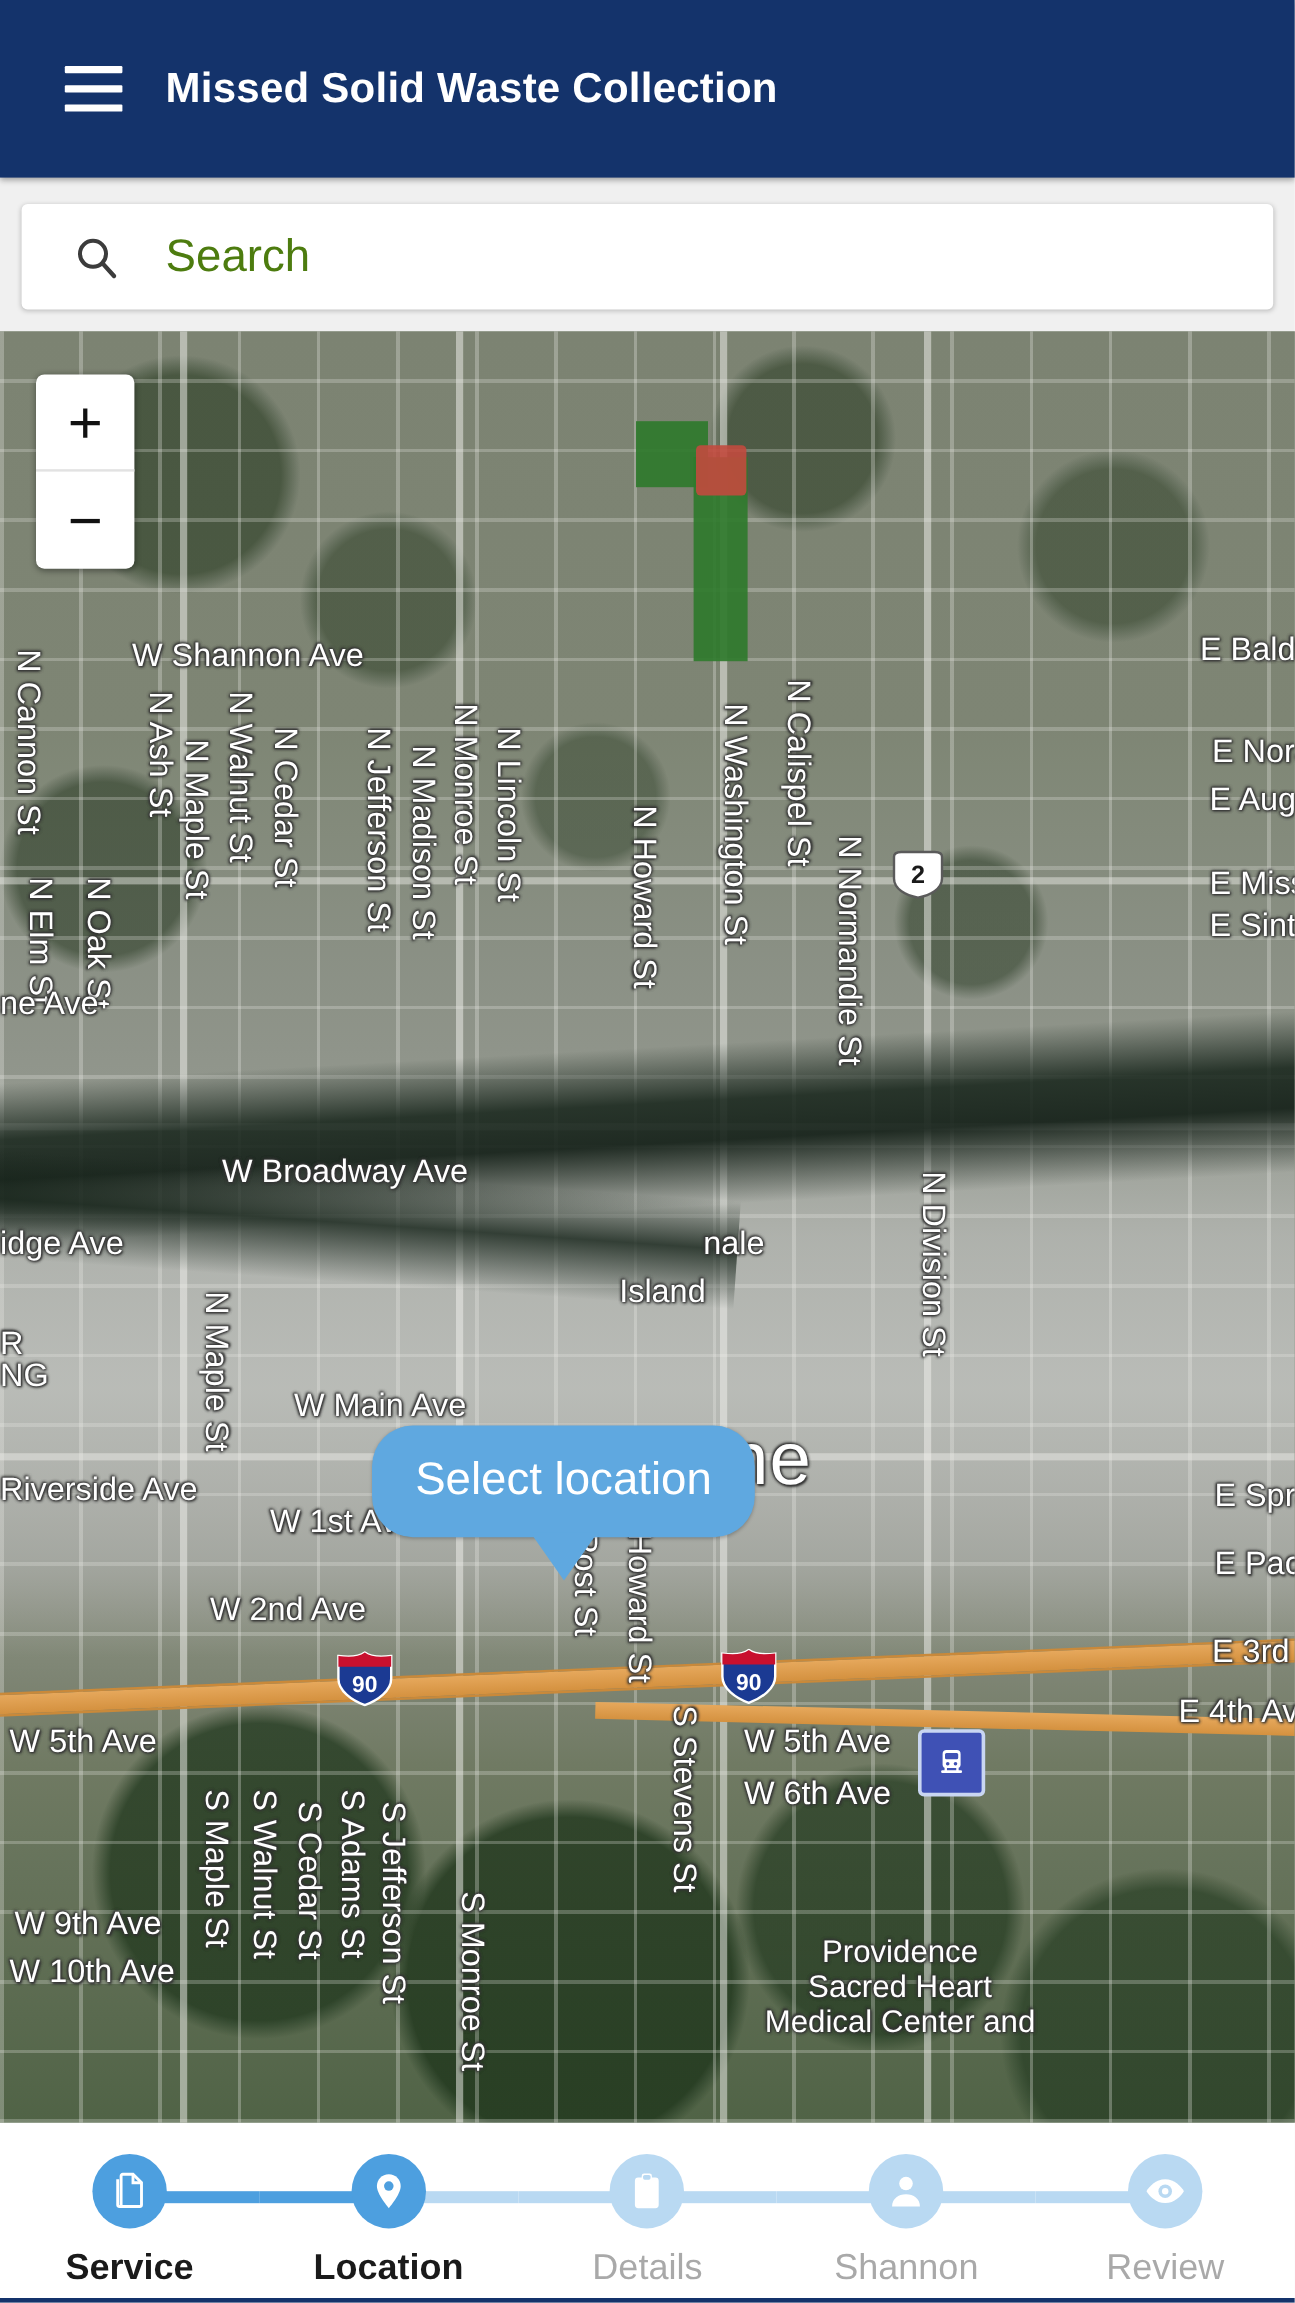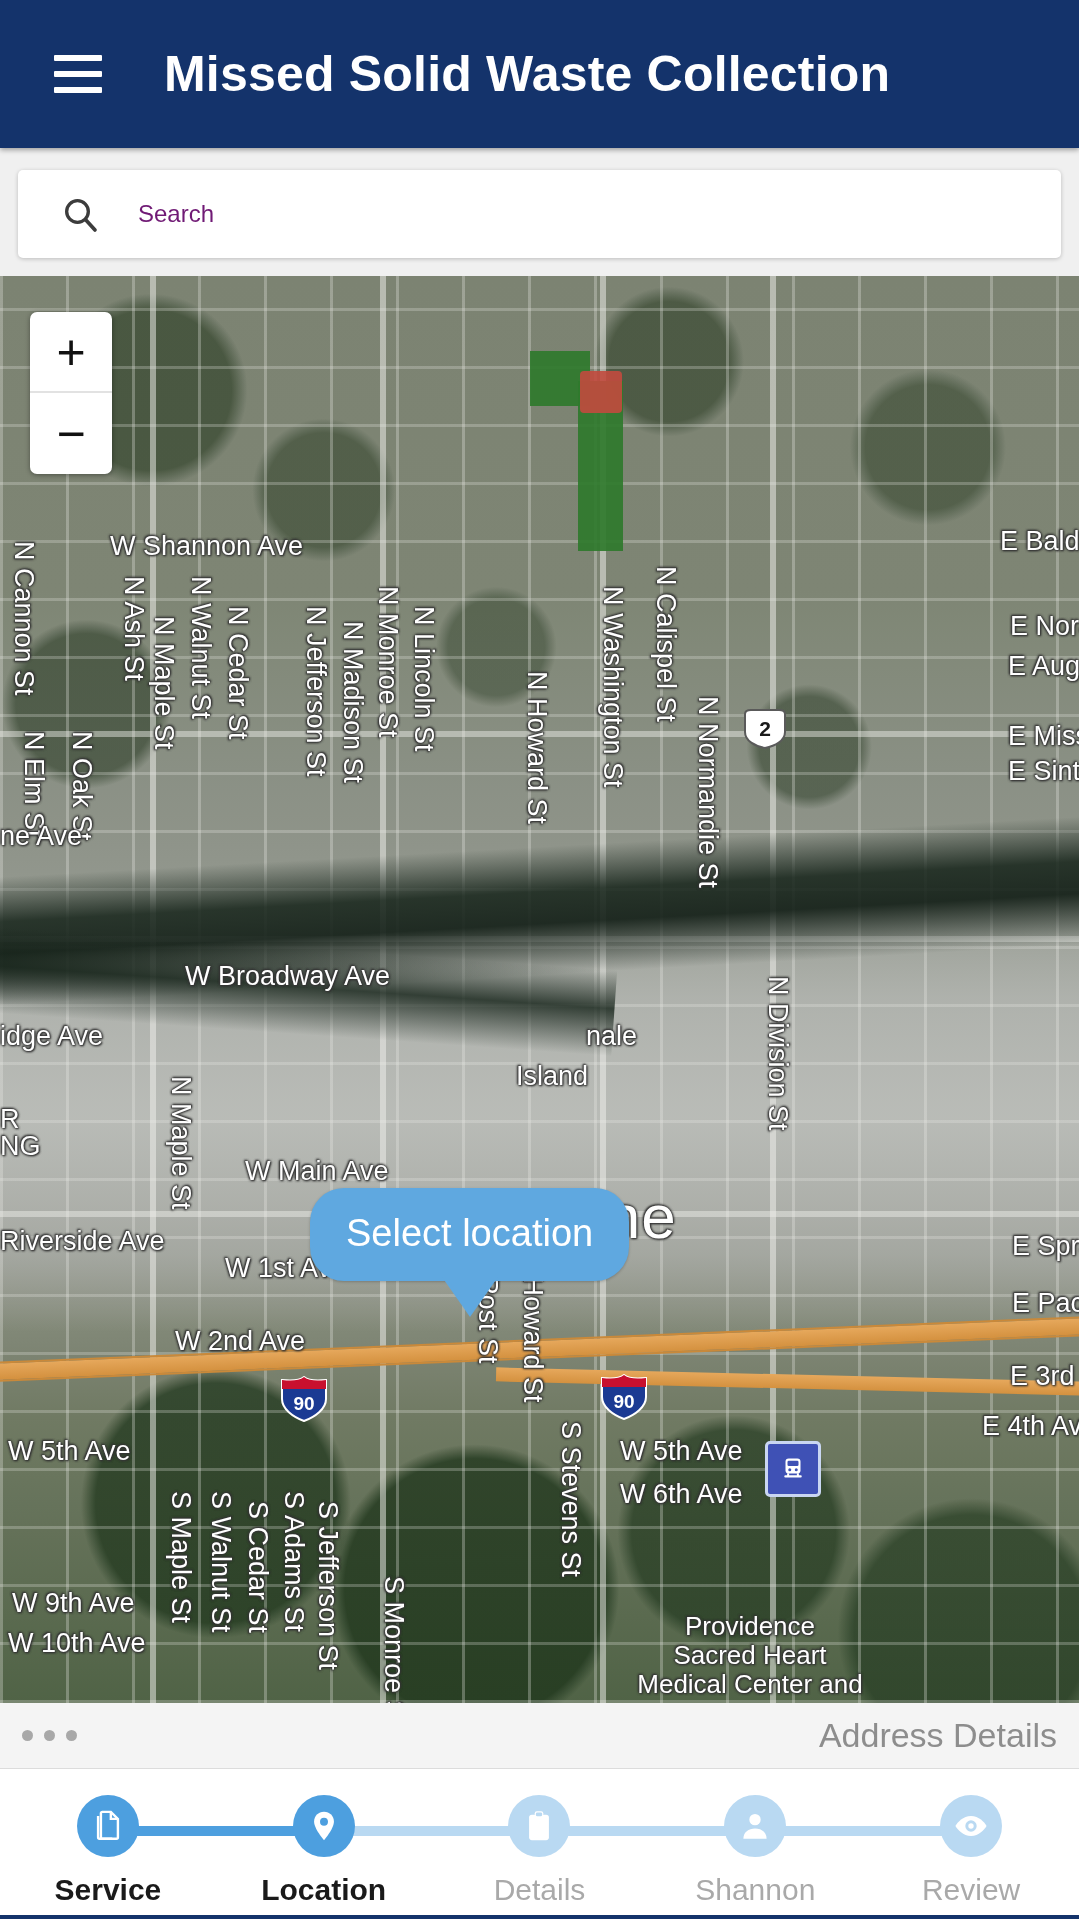--- a/index.html
+++ b/index.html
@@ -16,37 +16,37 @@
     height: 148px; flex: 0 0 148px;
     background: #14336b;
     display: flex; align-items: center;
     padding-left: 54px;
     box-shadow: 0 2px 5px rgba(0,0,0,.35);
     z-index: 30;
   }
   .hamburger { width: 48px; height: 38px; display: flex; flex-direction: column; justify-content: space-between; cursor: pointer; }
   .hamburger i { display: block; height: 6px; background: #fff; border-radius: 1px; }
   .header-title {
-    color: #ffffff; font-size: 50px; font-weight: bold;
-    margin-left: 62px; letter-spacing: .2px; white-space: nowrap;
+    color: #ffffff; font-size: 35px; font-weight: bold;
+    margin-left: 36px; letter-spacing: .2px; white-space: nowrap;
   }
 
   
   .search-wrap {
     position: relative; z-index: 20;
     background: #f0f0f0; padding: 22px 18px 18px 18px;
     flex: 0 0 120px;
   }
   .search-box {
     background: #ffffff; height: 88px; border-radius: 5px;
     display: flex; align-items: center; padding-left: 42px;
     box-shadow: 0 1px 4px rgba(0,0,0,.22);
   }
   .search-icon { width: 40px; height: 40px; flex: 0 0 40px; }
-  .search-placeholder { margin-left: 38px; color: #701a75; font-size: 24px; }
+  .search-placeholder { margin-left: 38px; color: #4d7c0f; font-size: 38px; }
 
   
   .map {
     position: relative; flex: 1 1 auto; overflow: hidden;
     background: #6d7a63;
   }
   .sat {
     position: absolute; inset: 0;
     background-color: #717a64;
     background-image:
@@ -329,28 +329,20 @@
       <div class="zoom-btn plus">+</div>
       <div class="zoom-btn minus">−</div>
     </div>
 
     <div class="callout-wrap">
       <div class="callout">Select location</div>
       <div class="callout-tail"></div>
     </div>
   </div>
 
-  <div class="addr-bar">
-    <div class="dots">
-      <i></i>
-      <i></i>
-      <i></i>
-    </div>
-    <div class="addr-label">Address Details</div>
-  </div>
 
   <div class="stepper" id="stepper">
       <div class="step">
         <div class="bar right on"></div>
         <div class="circle on">
           <span style="display: flex;">
             <svg width="34" height="34" viewBox="0 0 24 24">
               <path d="M8 2h6l5 5v13a1 1 0 0 1-1 1H8a1 1 0 0 1-1-1V3a1 1 0 0 1 1-1z" fill="none" stroke="#fff" stroke-width="1.7"></path>
               <path d="M14 2v5h5" fill="none" stroke="#fff" stroke-width="1.7"></path>
               <path d="M5 5v15a1 1 0 0 0 1 1h9" fill="none" stroke="#fff" stroke-width="1.7"></path>

